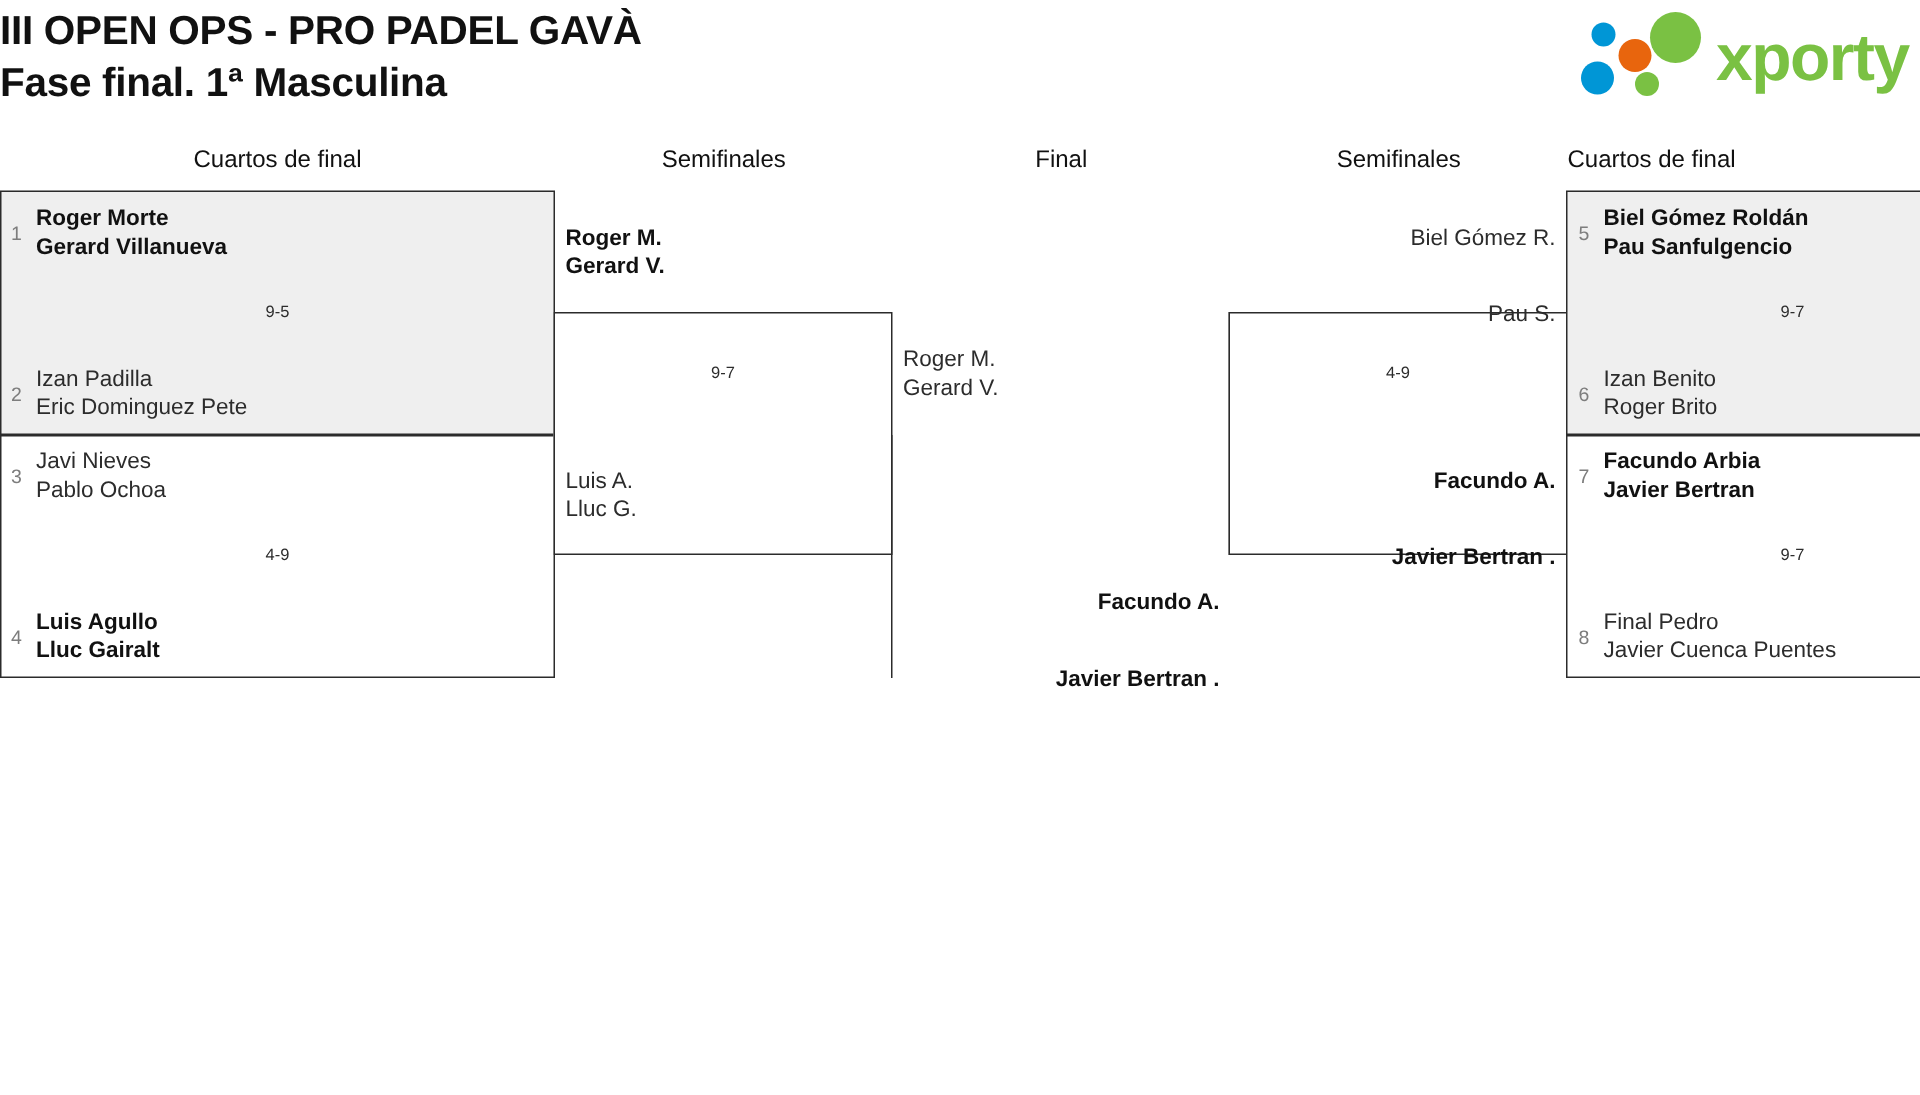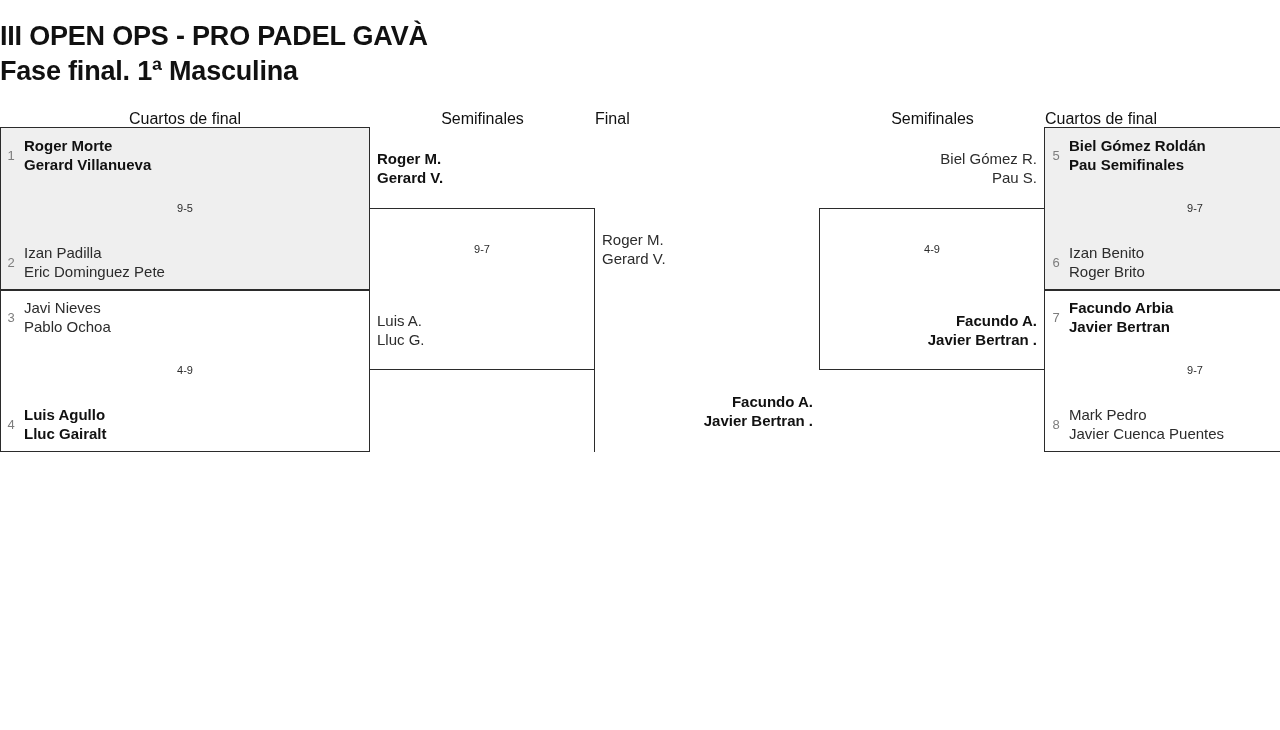--- a/index.html
+++ b/index.html
@@ -16,40 +16,39 @@
   
   .title-block { position: absolute; left: 0; top: 0; width: 800px; }
   .title-line {
     font-size: 27px;
     font-weight: 700;
     letter-spacing: -0.2px;
     line-height: 35px;
     color: #111111;
     white-space: nowrap;
   }
-  .title-line.l1 { padding-top: 3px; margin-top: 16px; }
+  .title-line.l1 { padding-top: 3px; }
 
   
   .logo { position: absolute; right: 6px; top: 6px; width: 230px; height: 62px; }
   .logo svg { display: block; width: 230px; height: 62px; }
 
   
   .round-head {
     position: absolute;
     top: 96px;
     font-size: 16px;
     font-weight: 400;
     color: #111111;
     white-space: nowrap;
     line-height: 22px;
-    margin-top: 12px;
   }
   .rh-qf-l   { left: 0;    width: 370px; text-align: center; }
   .rh-sf-l   { left: 370px; width: 225px; text-align: center; }
-  .rh-final  { left: 595px; width: 225px; text-align: left; }
+  .rh-final  { left: 595px; width: 225px; text-align: center; }
   .rh-sf-r   { left: 820px; width: 225px; text-align: center; }
   .rh-qf-r   { left: 1045px; width: 305px; text-align: left; }
 
   
   .box {
     position: absolute;
     border: 1px solid #2b2b2b;
     background: #ffffff;
   }
   .box.shaded { background: #efefef; }
@@ -78,21 +77,21 @@
     text-align: center;
   }
   .names { display: flex; flex-direction: column; }
   .names span {
     font-size: 15px;
     font-weight: 400;
     color: #2c2c2c;
     white-space: nowrap;
   }
   .team.winner .names span { font-weight: 700; color: #111111; }
-  .team.right .names { align-items: flex-end; }
+  .team.right .names { align-items: flex-end; gap: 32px; }
   .team.right .names span { text-align: right; }
 
   
   .score {
     position: absolute;
     font-size: 11px;
     color: #2c2c2c;
     white-space: nowrap;
     line-height: 19px;
   }
@@ -100,20 +99,32 @@
 </head>
 <body>
 
 <div id="root">
 
   <div class="title-block">
     <div class="title-line l1">III OPEN OPS - PRO PADEL GAVÀ</div>
     <div class="title-line">Fase final. 1ª Masculina</div>
   </div>
 
+  <div class="logo">
+    <svg viewBox="0 0 230 62" xmlns="http://www.w3.org/2000/svg" aria-hidden="true">
+
+      <circle cx="25" cy="17" r="8" fill="#0096d6"></circle>
+      <circle cx="21" cy="46" r="11" fill="#0096d6"></circle>
+      <circle cx="46" cy="31" r="11" fill="#e8650d"></circle>
+      <circle cx="73" cy="19" r="17" fill="#7ac143"></circle>
+      <circle cx="54" cy="50" r="8" fill="#7ac143"></circle>
+
+      <text x="100" y="47" font-family="Liberation Sans, sans-serif" font-size="44" font-weight="700" fill="#7ac143" letter-spacing="-1">xporty</text>
+    </svg>
+  </div>
 
   <div class="round-head rh-qf-l">Cuartos de final</div>
   <div class="round-head rh-sf-l">Semifinales</div>
   <div class="round-head rh-final">Final</div>
   <div class="round-head rh-sf-r">Semifinales</div>
   <div class="round-head rh-qf-r">Cuartos de final</div>
 
   <div class="box shaded" style="left:0px; top:127px; width:370px; height:163px;"></div>
   <div class="team winner" style="left:6px; top:136px;">
     <span class="seed">1</span>
@@ -192,21 +203,21 @@
       <span>Facundo A.</span>
       <span>Javier Bertran .</span>
     </span>
   </div>
 
   <div class="box shaded" style="left:1044px; top:127px; width:300px; height:163px;"></div>
   <div class="team winner" style="left:1051px; top:136px;">
     <span class="seed">5</span>
     <span class="names">
       <span>Biel Gómez Roldán</span>
-      <span>Pau Semifinales</span>
+      <span>Pau Sanfulgencio</span>
     </span>
   </div>
   <div class="score" style="left:1045px; top:199px; width:300px; text-align:center;">9-7</div>
   <div class="team" style="left:1051px; top:243px;">
     <span class="seed">6</span>
     <span class="names">
       <span>Izan Benito</span>
       <span>Roger Brito</span>
     </span>
   </div>
@@ -216,20 +227,20 @@
     <span class="seed">7</span>
     <span class="names">
       <span>Facundo Arbia</span>
       <span>Javier Bertran</span>
     </span>
   </div>
   <div class="score" style="left:1045px; top:361px; width:300px; text-align:center;">9-7</div>
   <div class="team" style="left:1051px; top:405px;">
     <span class="seed">8</span>
     <span class="names">
-      <span>Mark Pedro</span>
+      <span>Final Pedro</span>
       <span>Javier Cuenca Puentes</span>
     </span>
   </div>
 
   <div class="conn" style="left:369px; top:208px; width:1px; height:0px;"></div>
 
 </div>
 
 </body></html>

